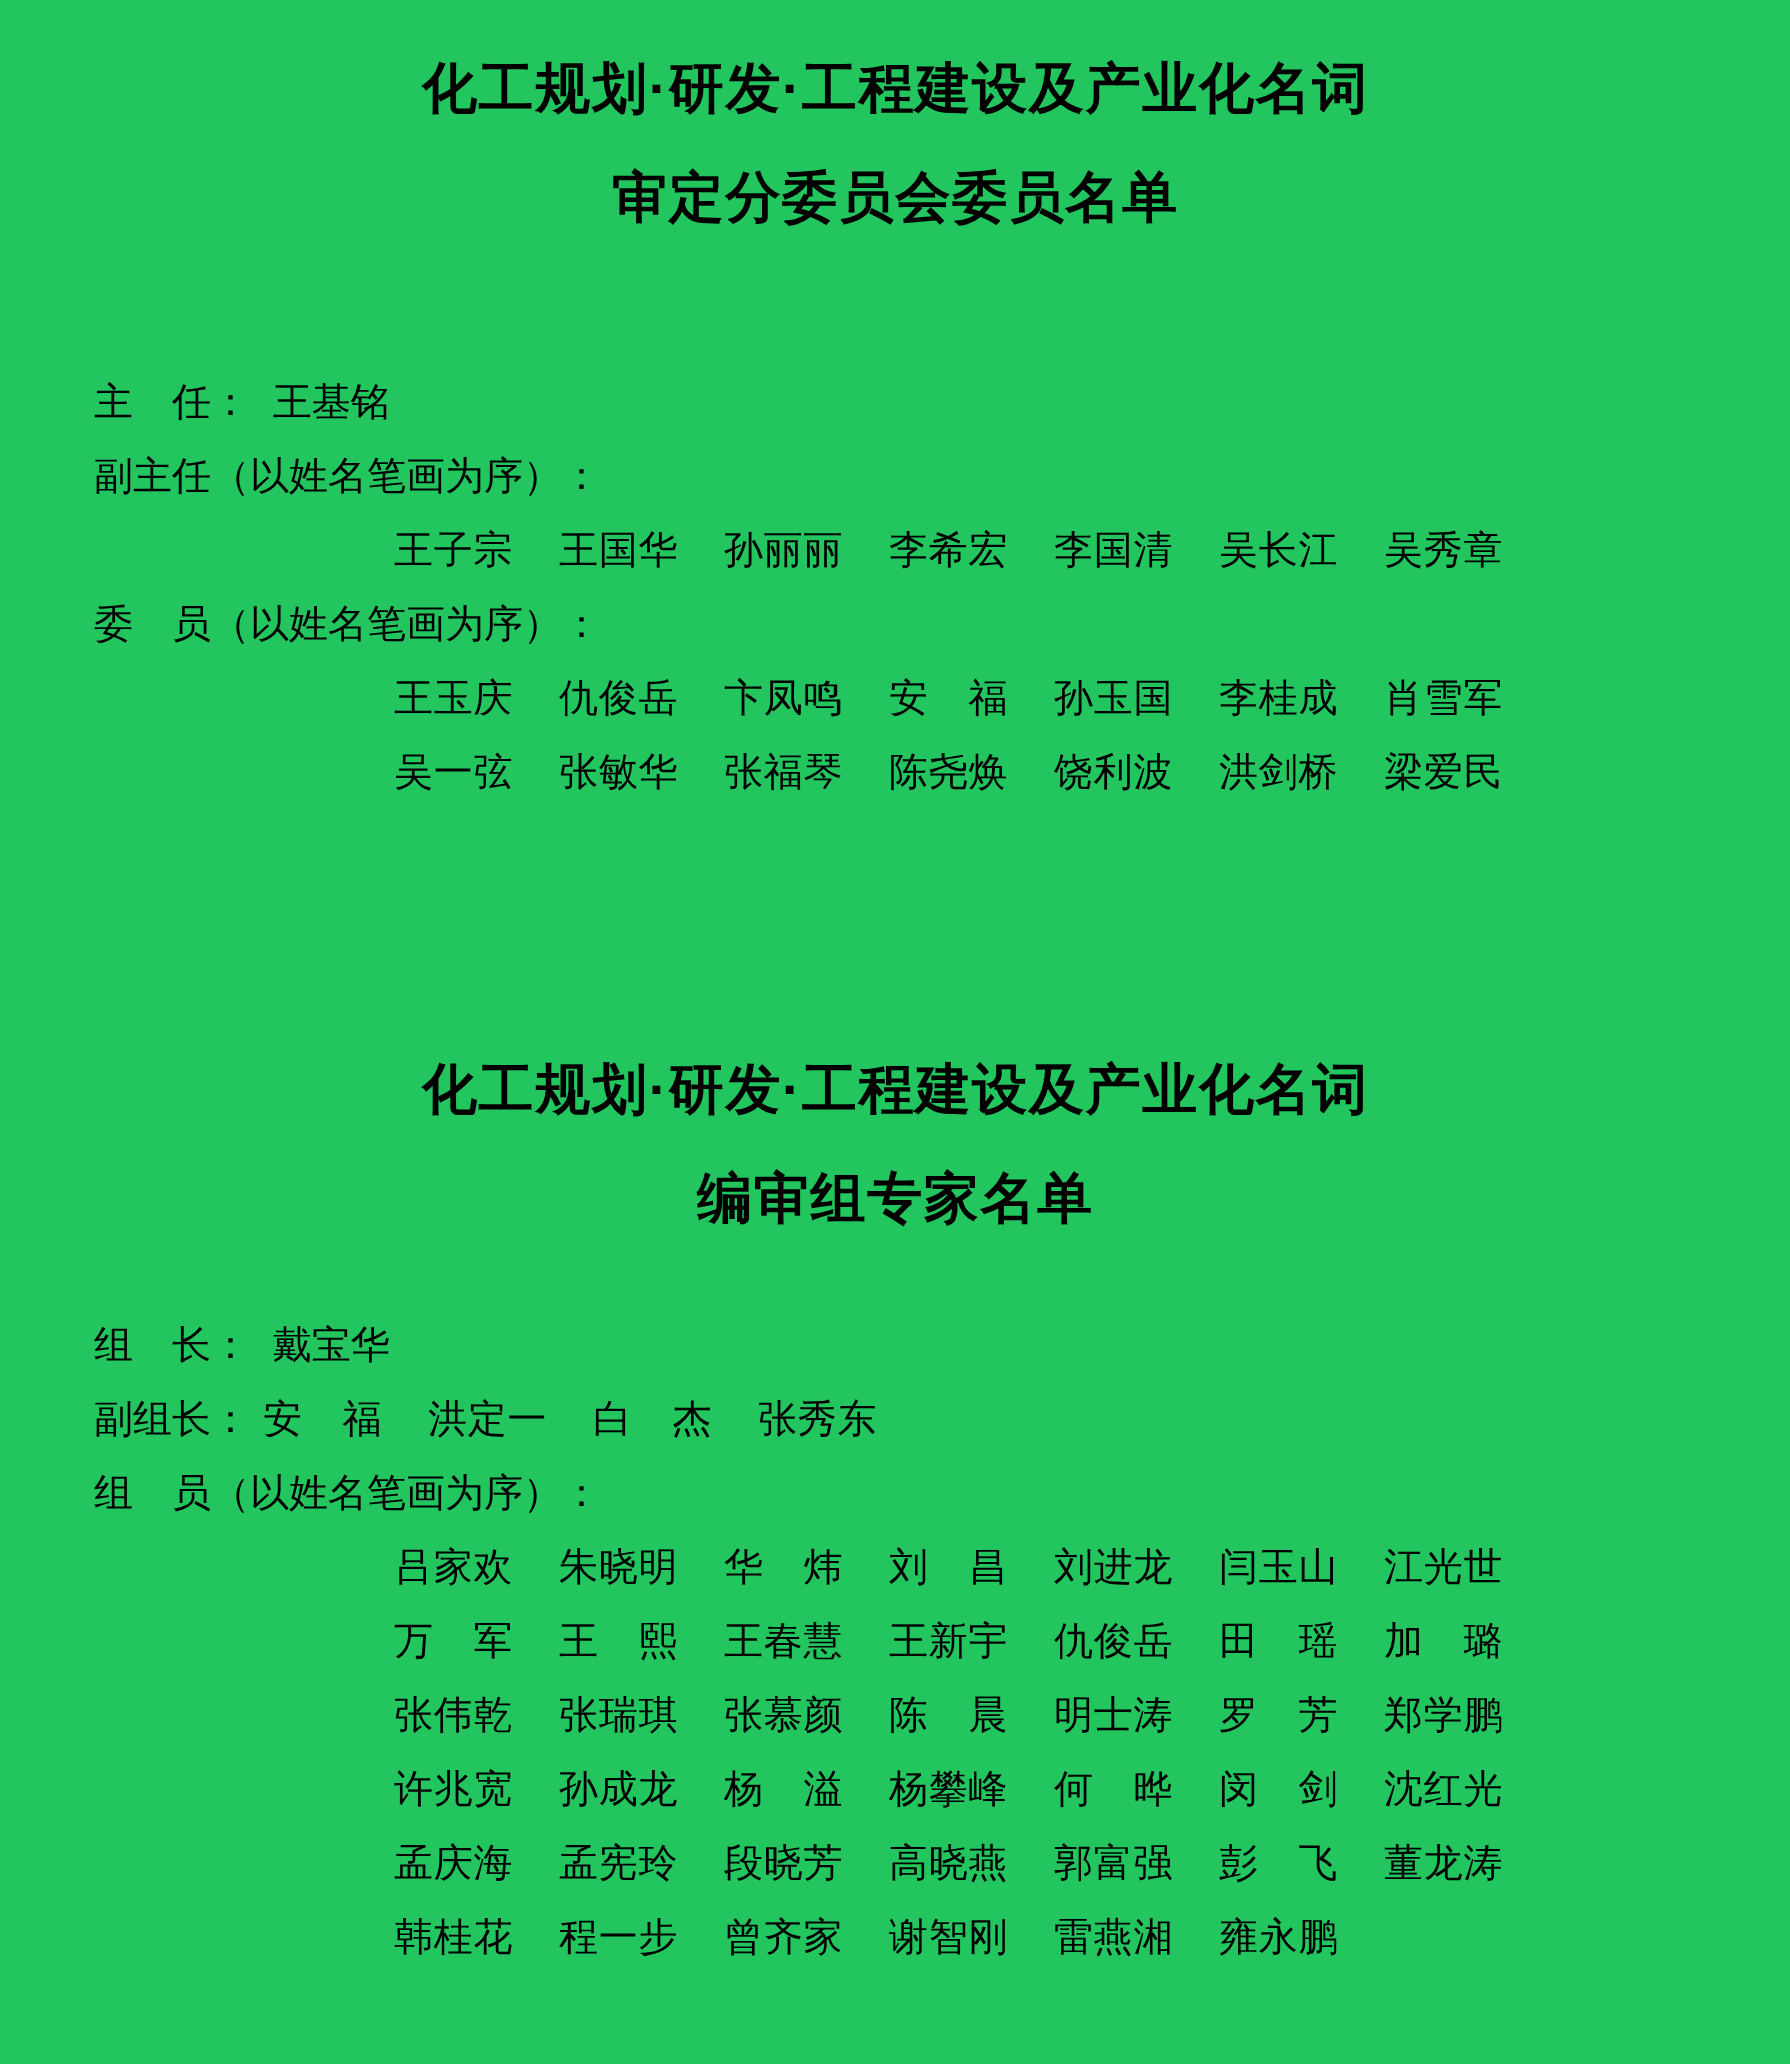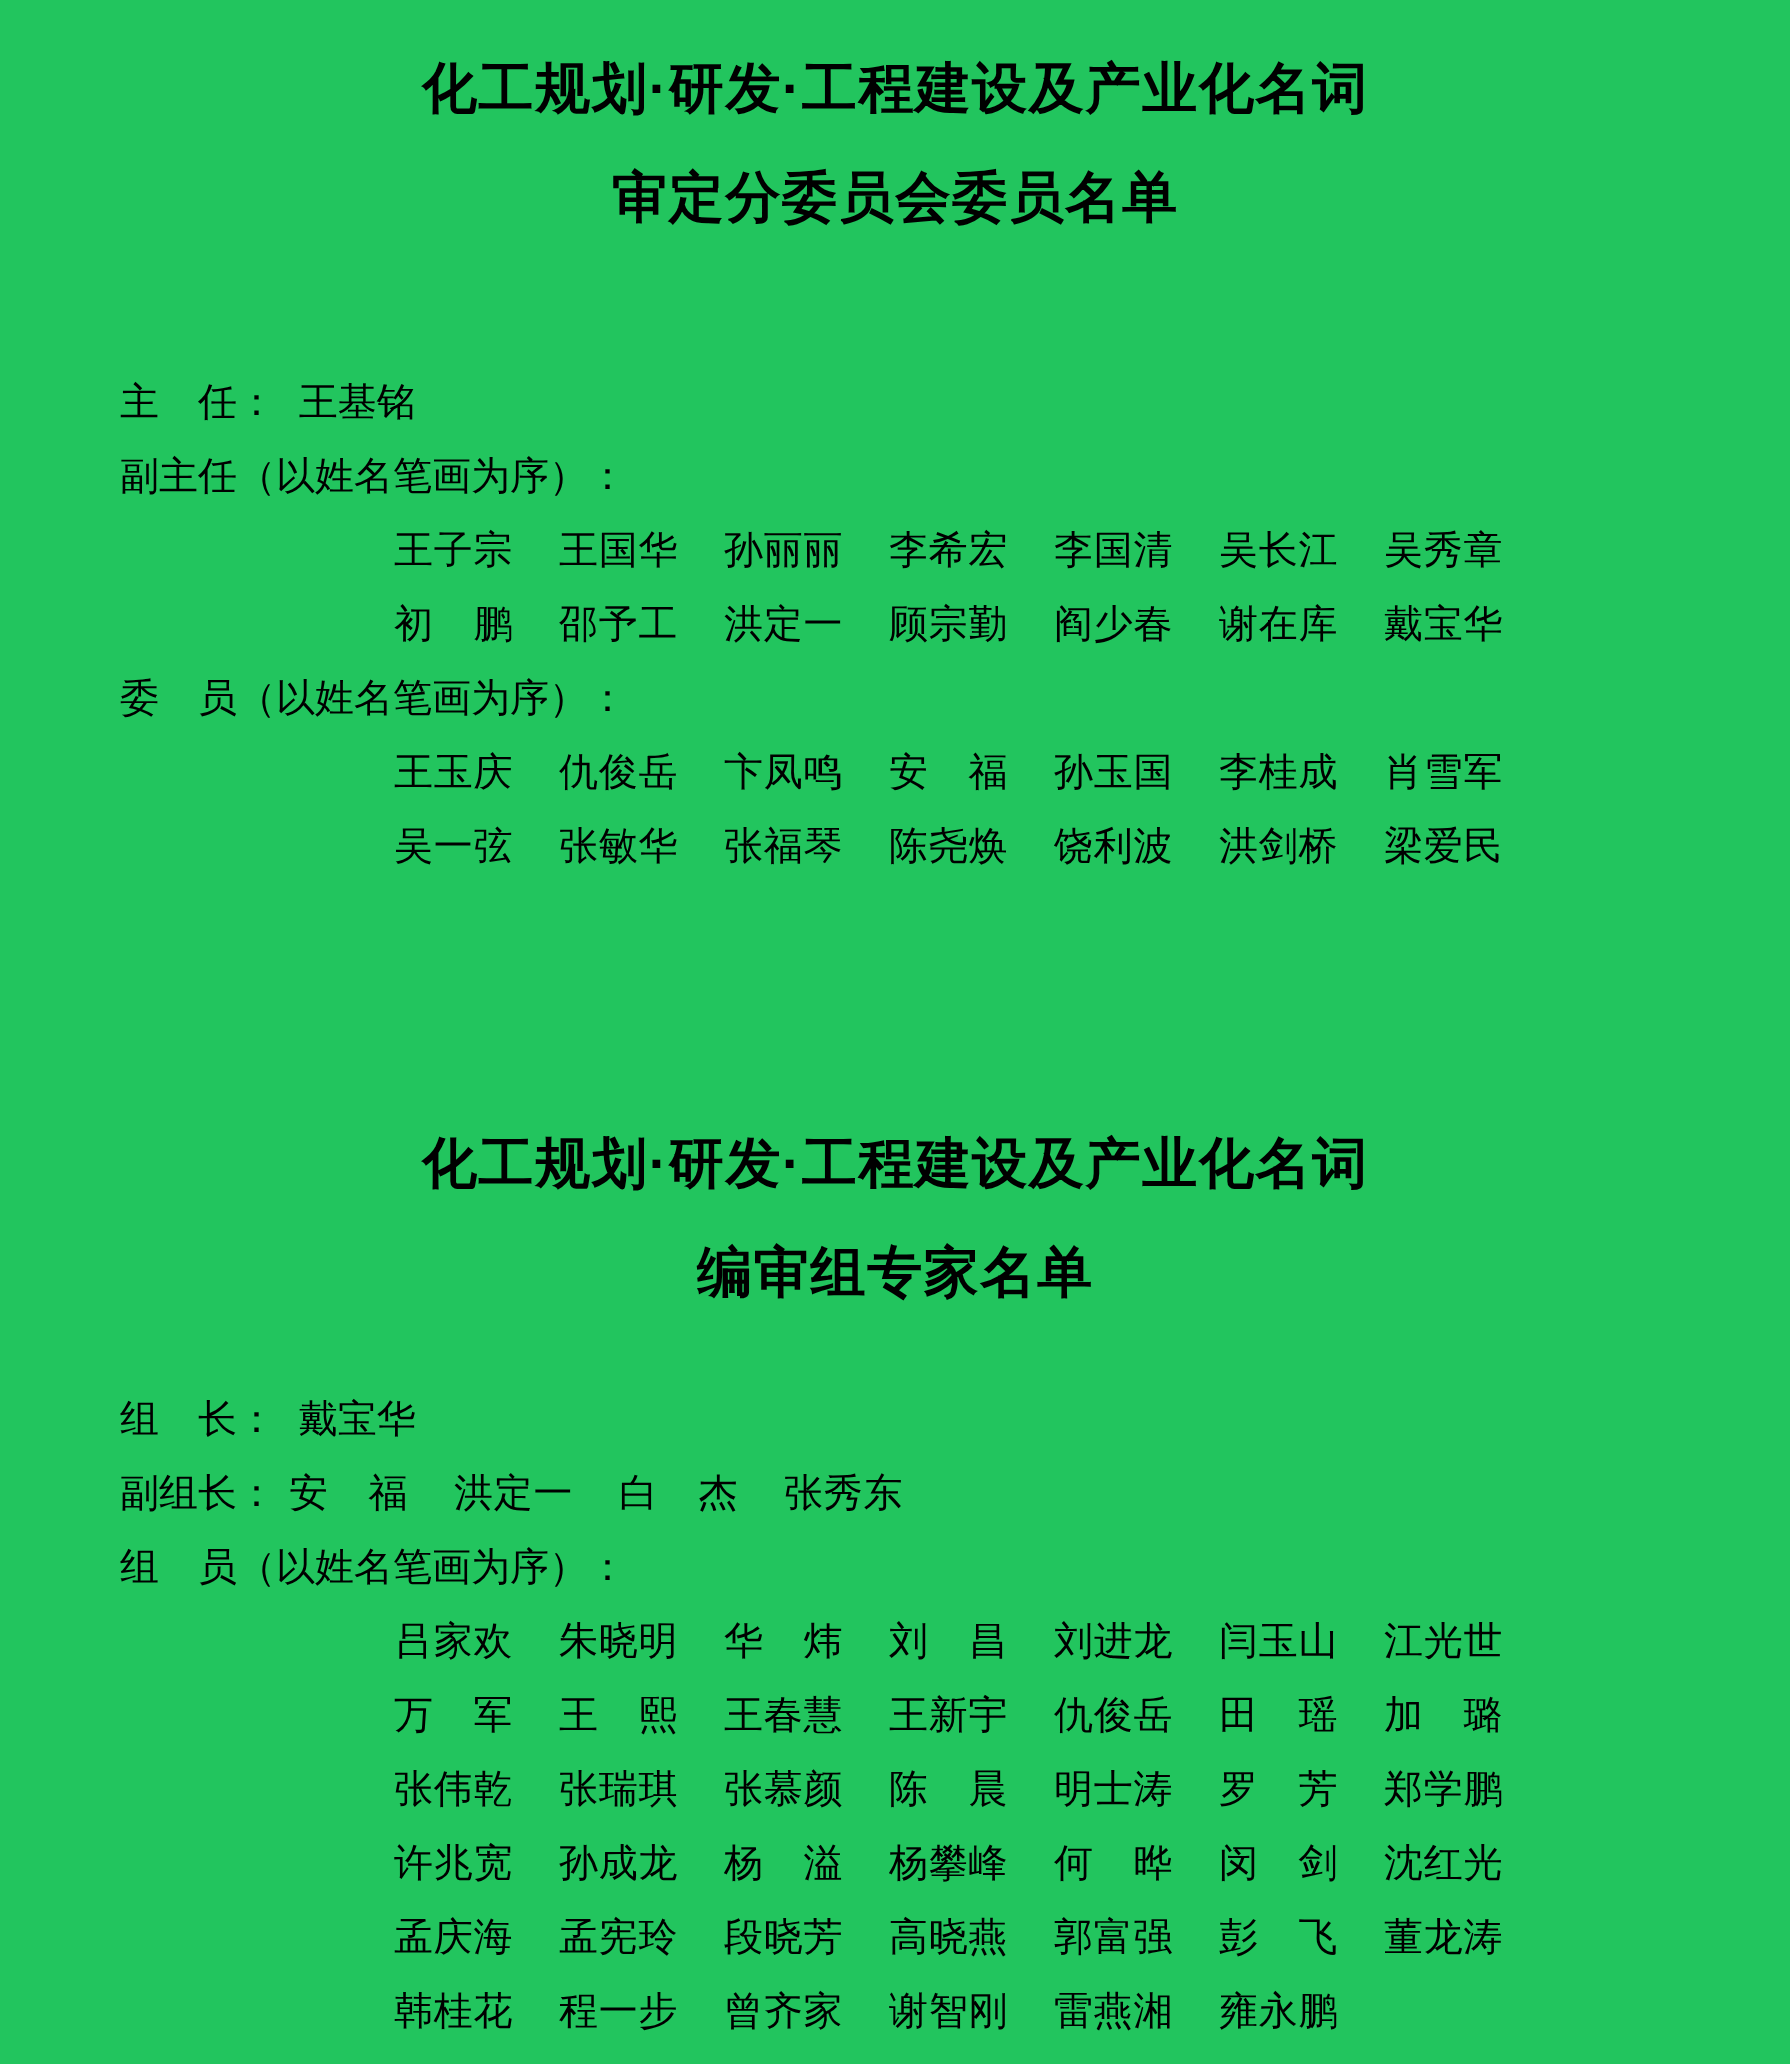--- a/index.html
+++ b/index.html
@@ -30,21 +30,21 @@
     letter-spacing: 1.7px;
     white-space: nowrap;
   }
   .body-block-1 { margin-top: 113px; }
   .title-block-2 { margin-top: 226px; }
   .body-block-2 { margin-top: 55px; }
   .line {
     box-sizing: border-box;
     height: 74px;
     line-height: 74px;
-    padding-left: 120px;
+    padding-left: 94px;
     font-size: 39px;
     white-space: nowrap;
   }
   .inline-label {
     display: inline-block;
     min-width: 169px;
   }
   .names-row {
     box-sizing: border-box;
     height: 74px;
@@ -77,21 +77,20 @@
         <span class="inline-label">主　任：</span>
         <span>王基铭</span>
       </div>
 
       <div class="line">
         <span>副主任（以姓名笔画为序）：</span>
       </div>
 
       <div>
           <div class="names-row"><span class="person">王子宗</span><span class="person">王国华</span><span class="person">孙丽丽</span><span class="person">李希宏</span><span class="person">李国清</span><span class="person">吴长江</span><span class="person">吴秀章</span></div>
-          <div class="names-row"><span class="person">初　鹏</span><span class="person">邵予工</span><span class="person">洪定一</span><span class="person">顾宗勤</span><span class="person">阎少春</span><span class="person">谢在库</span><span class="person">戴宝华</span></div>
         </div>
 
       <div class="line">
         <span>委　员（以姓名笔画为序）：</span>
       </div>
 
       <div>
           <div class="names-row"><span class="person">王玉庆</span><span class="person">仇俊岳</span><span class="person">卞凤鸣</span><span class="person">安　福</span><span class="person">孙玉国</span><span class="person">李桂成</span><span class="person">肖雪军</span></div>
           <div class="names-row"><span class="person">吴一弦</span><span class="person">张敏华</span><span class="person">张福琴</span><span class="person">陈尧焕</span><span class="person">饶利波</span><span class="person">洪剑桥</span><span class="person">梁爱民</span></div>
         </div>

